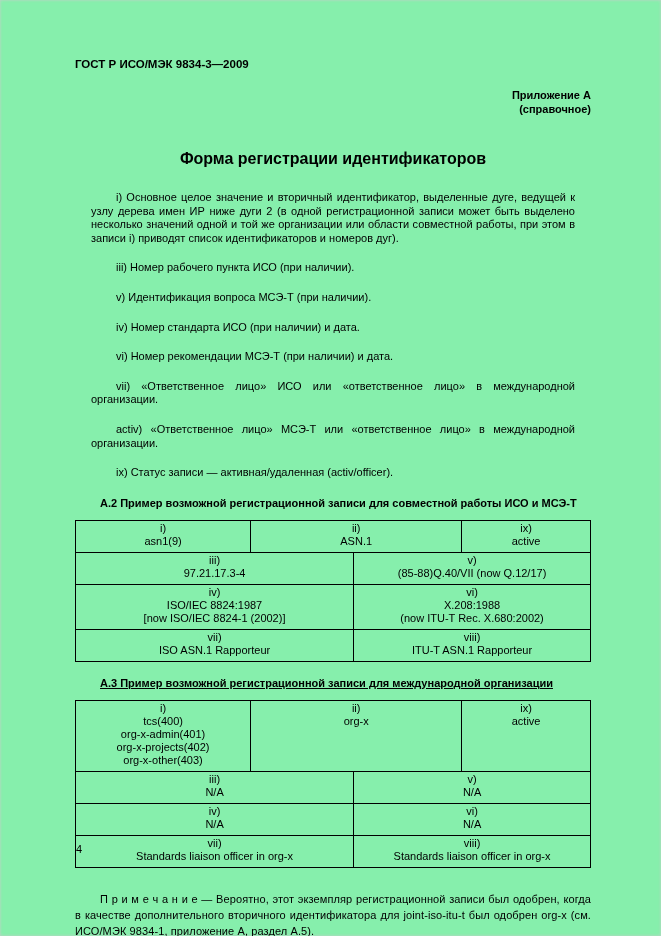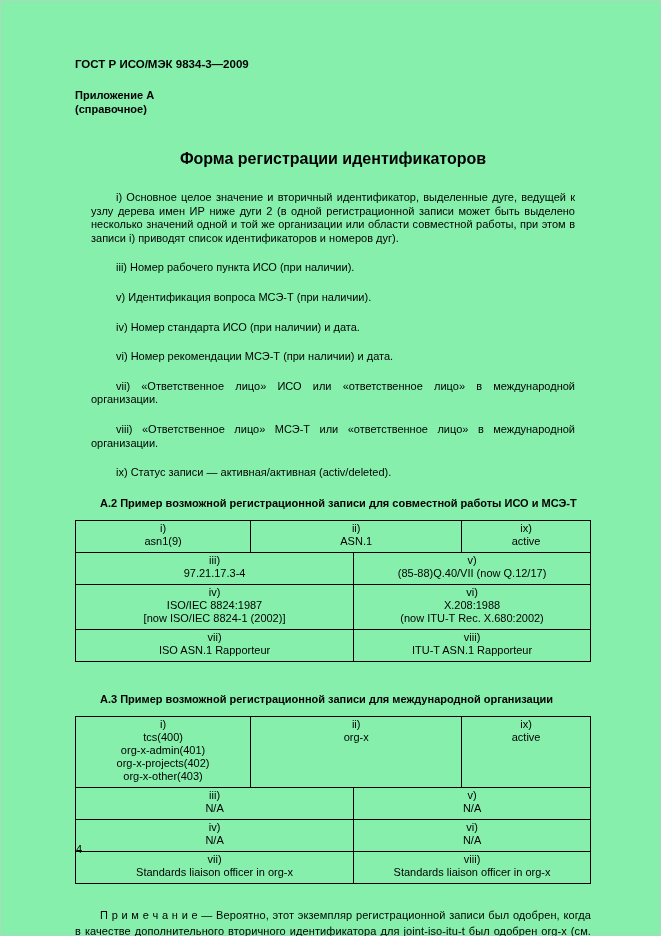--- a/index.html
+++ b/index.html
@@ -24,21 +24,21 @@
     left: 75px;
     top: 58px;
     width: 516px;
   }
   .doc-header {
     font-weight: bold;
     font-size: 11.5px;
     margin-bottom: 18px;
   }
   .annex-block {
-    text-align: left;
+    text-align: right;
     font-weight: bold;
     line-height: 14px;
   }
   .main-heading {
     text-align: center;
     font-weight: bold;
     font-size: 16px;
     margin: 34px 0 23px 0;
   }
   .section-title {
@@ -48,21 +48,21 @@
     margin: 0 0 2px 0;
   }
   .para {
     margin: 0;
     text-indent: 25px;
     text-align: justify;
     line-height: 13.6px;
   }
   .list-block .para { margin: 16px; }
   .mt4  { margin-top: 11px; }
-  .mt22 { margin-top: 30px; }
+  .mt22 { margin-top: 14px; text-decoration: underline; }
   .reg-table {
     width: 100%;
     border-collapse: collapse;
     table-layout: fixed;
     margin-top: 10px;
     font-size: 11px;
   }
   .reg-table col.c1 { width: 34%; }
   .reg-table col.c2 { width: 20%; }
   .reg-table col.c3 { width: 21%; }
@@ -105,22 +105,22 @@
     <div class="main-heading">Форма регистрации идентификаторов</div>
 
 
     <div class="list-block">
       <p class="para">i)  Основное целое значение и вторичный идентификатор, выделенные дуге, ведущей к узлу дерева имен ИР ниже дуги 2 (в одной регистрационной записи может быть выделено несколько значений одной и той же организации или области совместной работы, при этом в записи i) приводят список идентификаторов и номеров дуг).</p>
       <p class="para">iii)  Номер рабочего пункта ИСО (при наличии).</p>
       <p class="para">v)  Идентификация вопроса МСЭ-Т (при наличии).</p>
       <p class="para">iv)  Номер стандарта ИСО (при наличии) и дата.</p>
       <p class="para">vi)  Номер рекомендации МСЭ-Т (при наличии) и дата.</p>
       <p class="para">vii)  «Ответственное лицо» ИСО или «ответственное лицо» в международной организации.</p>
-      <p class="para">viii)  «Ответственное лицо» МСЭ-Т или «ответственное лицо» в международной организации.</p>
-      <p class="para">ix)  Статус записи — активная/активная (activ/deleted).</p>
+      <p class="para">activ)  «Ответственное лицо» МСЭ-Т или «ответственное лицо» в международной организации.</p>
+      <p class="para">ix)  Статус записи — активная/удаленная (activ/officer).</p>
     </div>
 
     <div class="section-title mt4">А.2  Пример возможной регистрационной записи для совместной работы ИСО и МСЭ-Т</div>
 
     <table class="reg-table">
       <colgroup>
           <col class="c1">
           <col class="c2">
           <col class="c3">
           <col class="c4">

